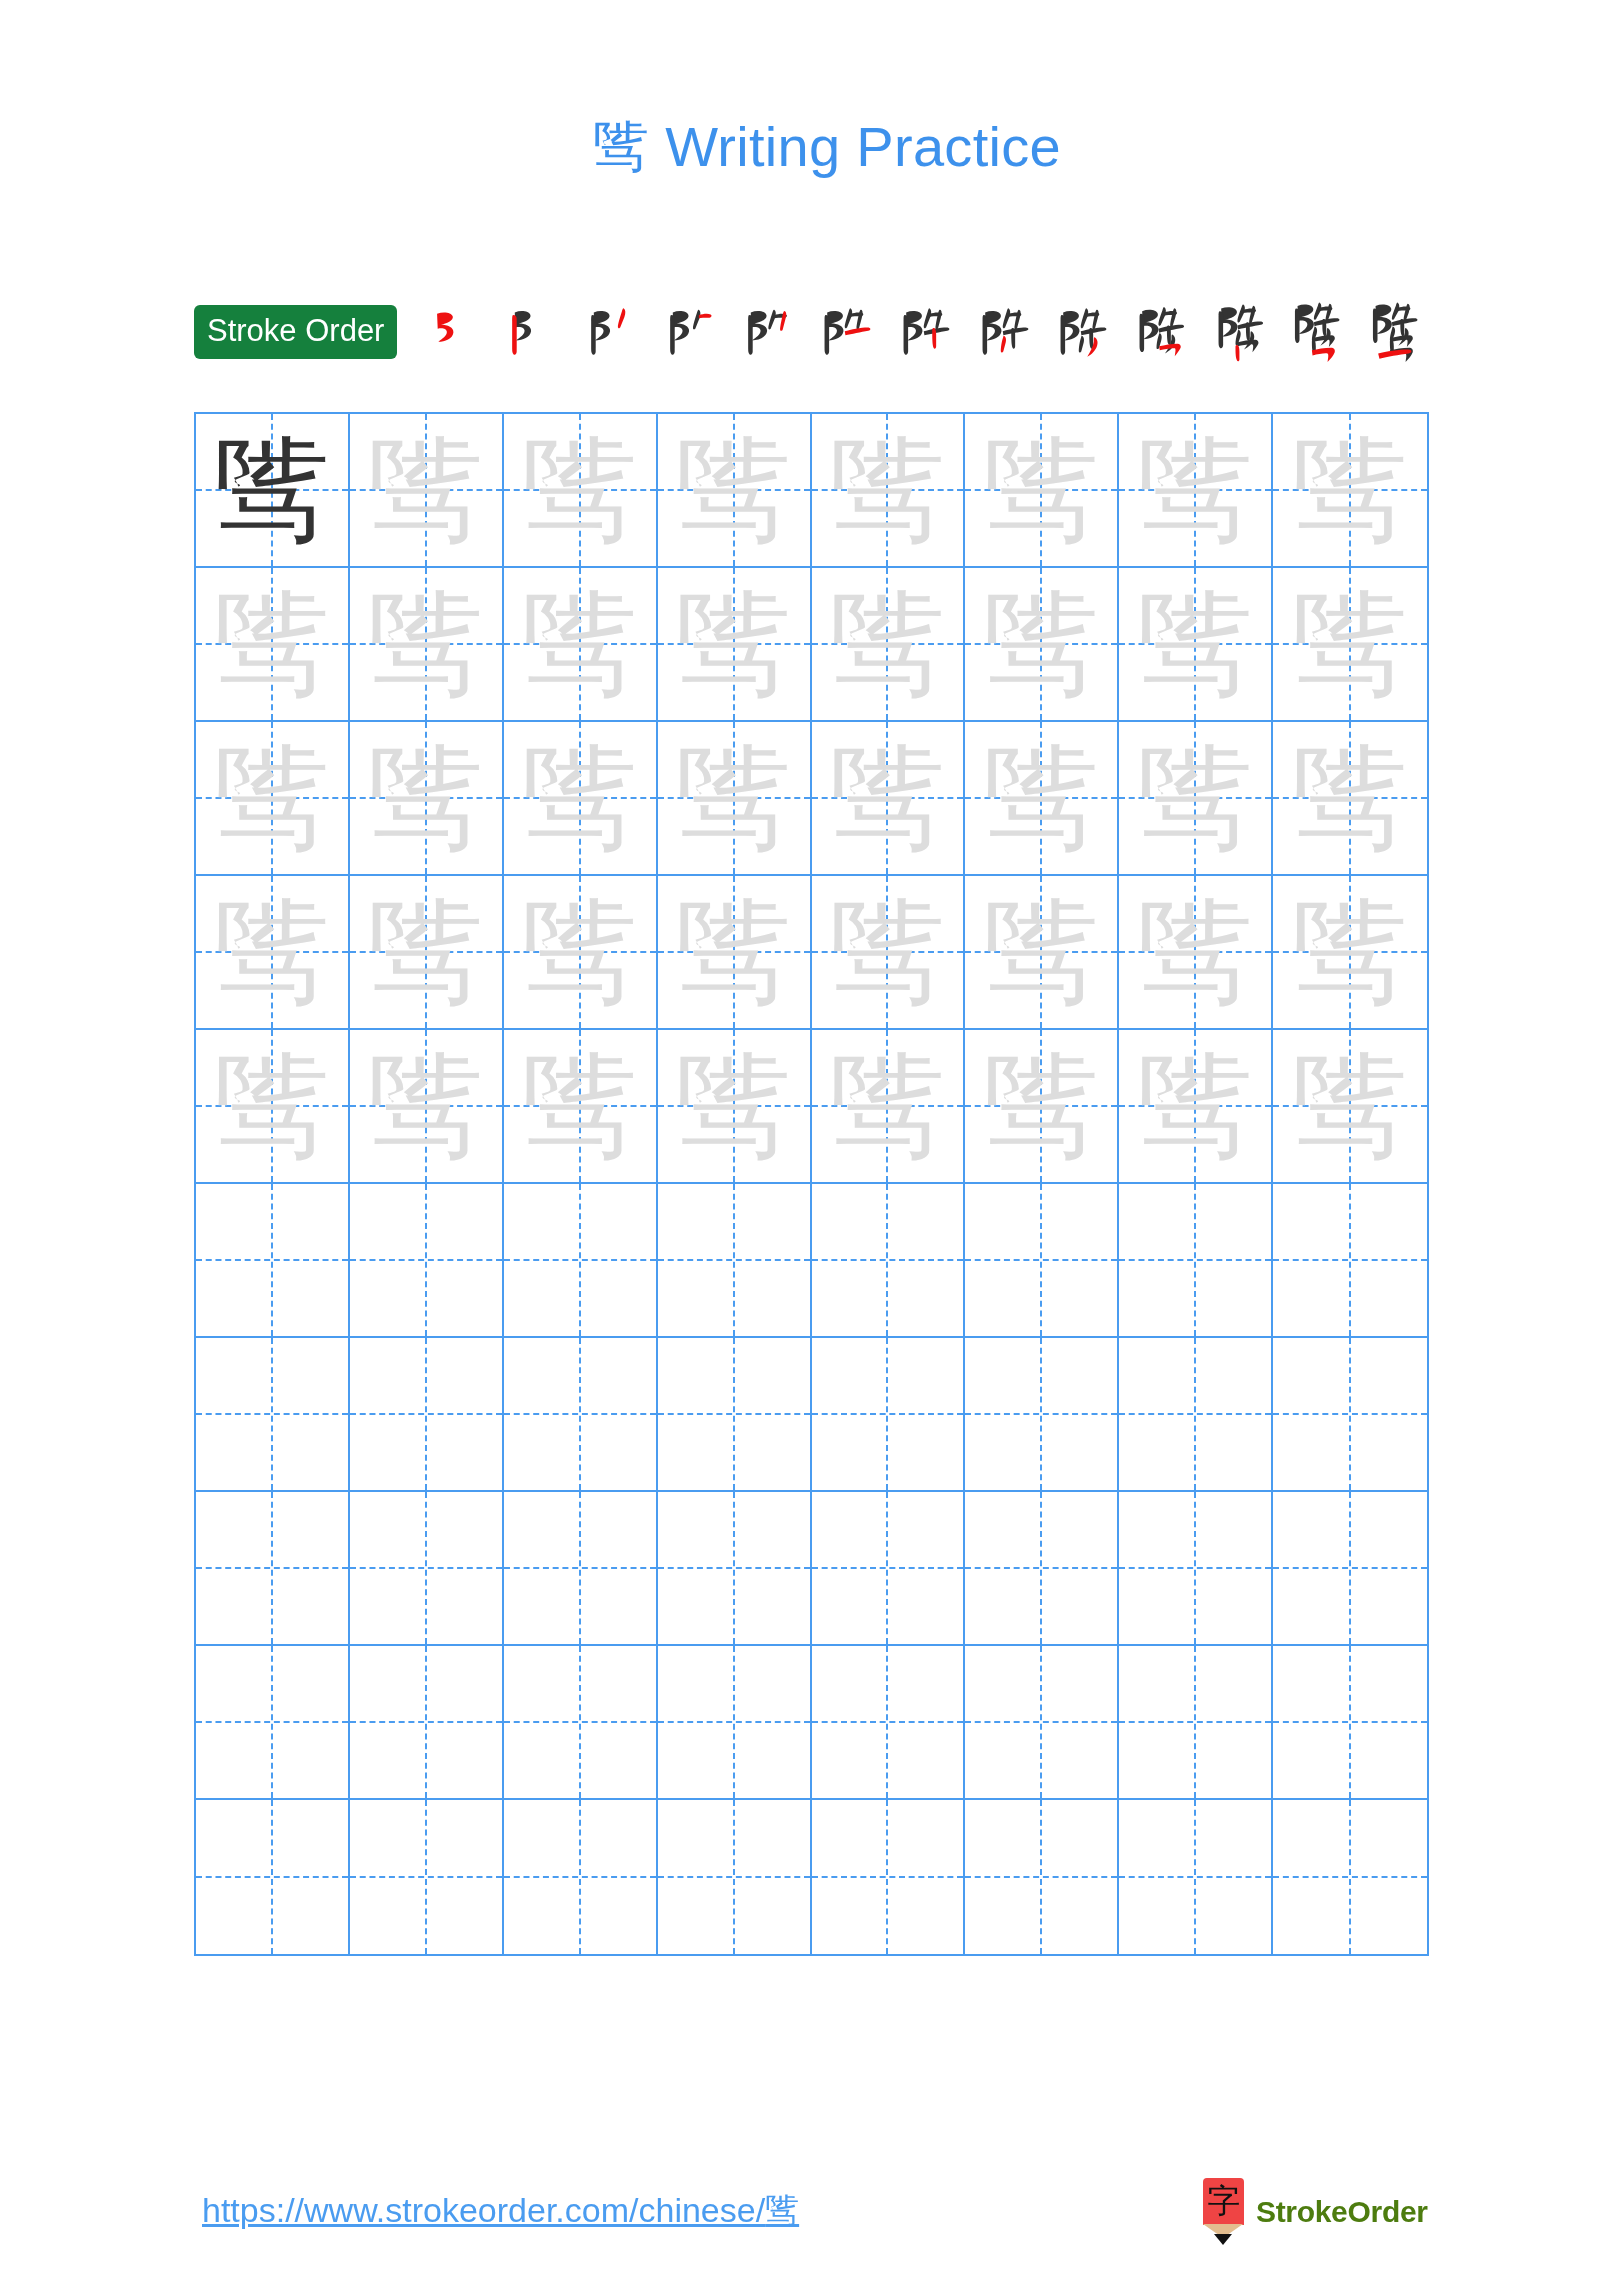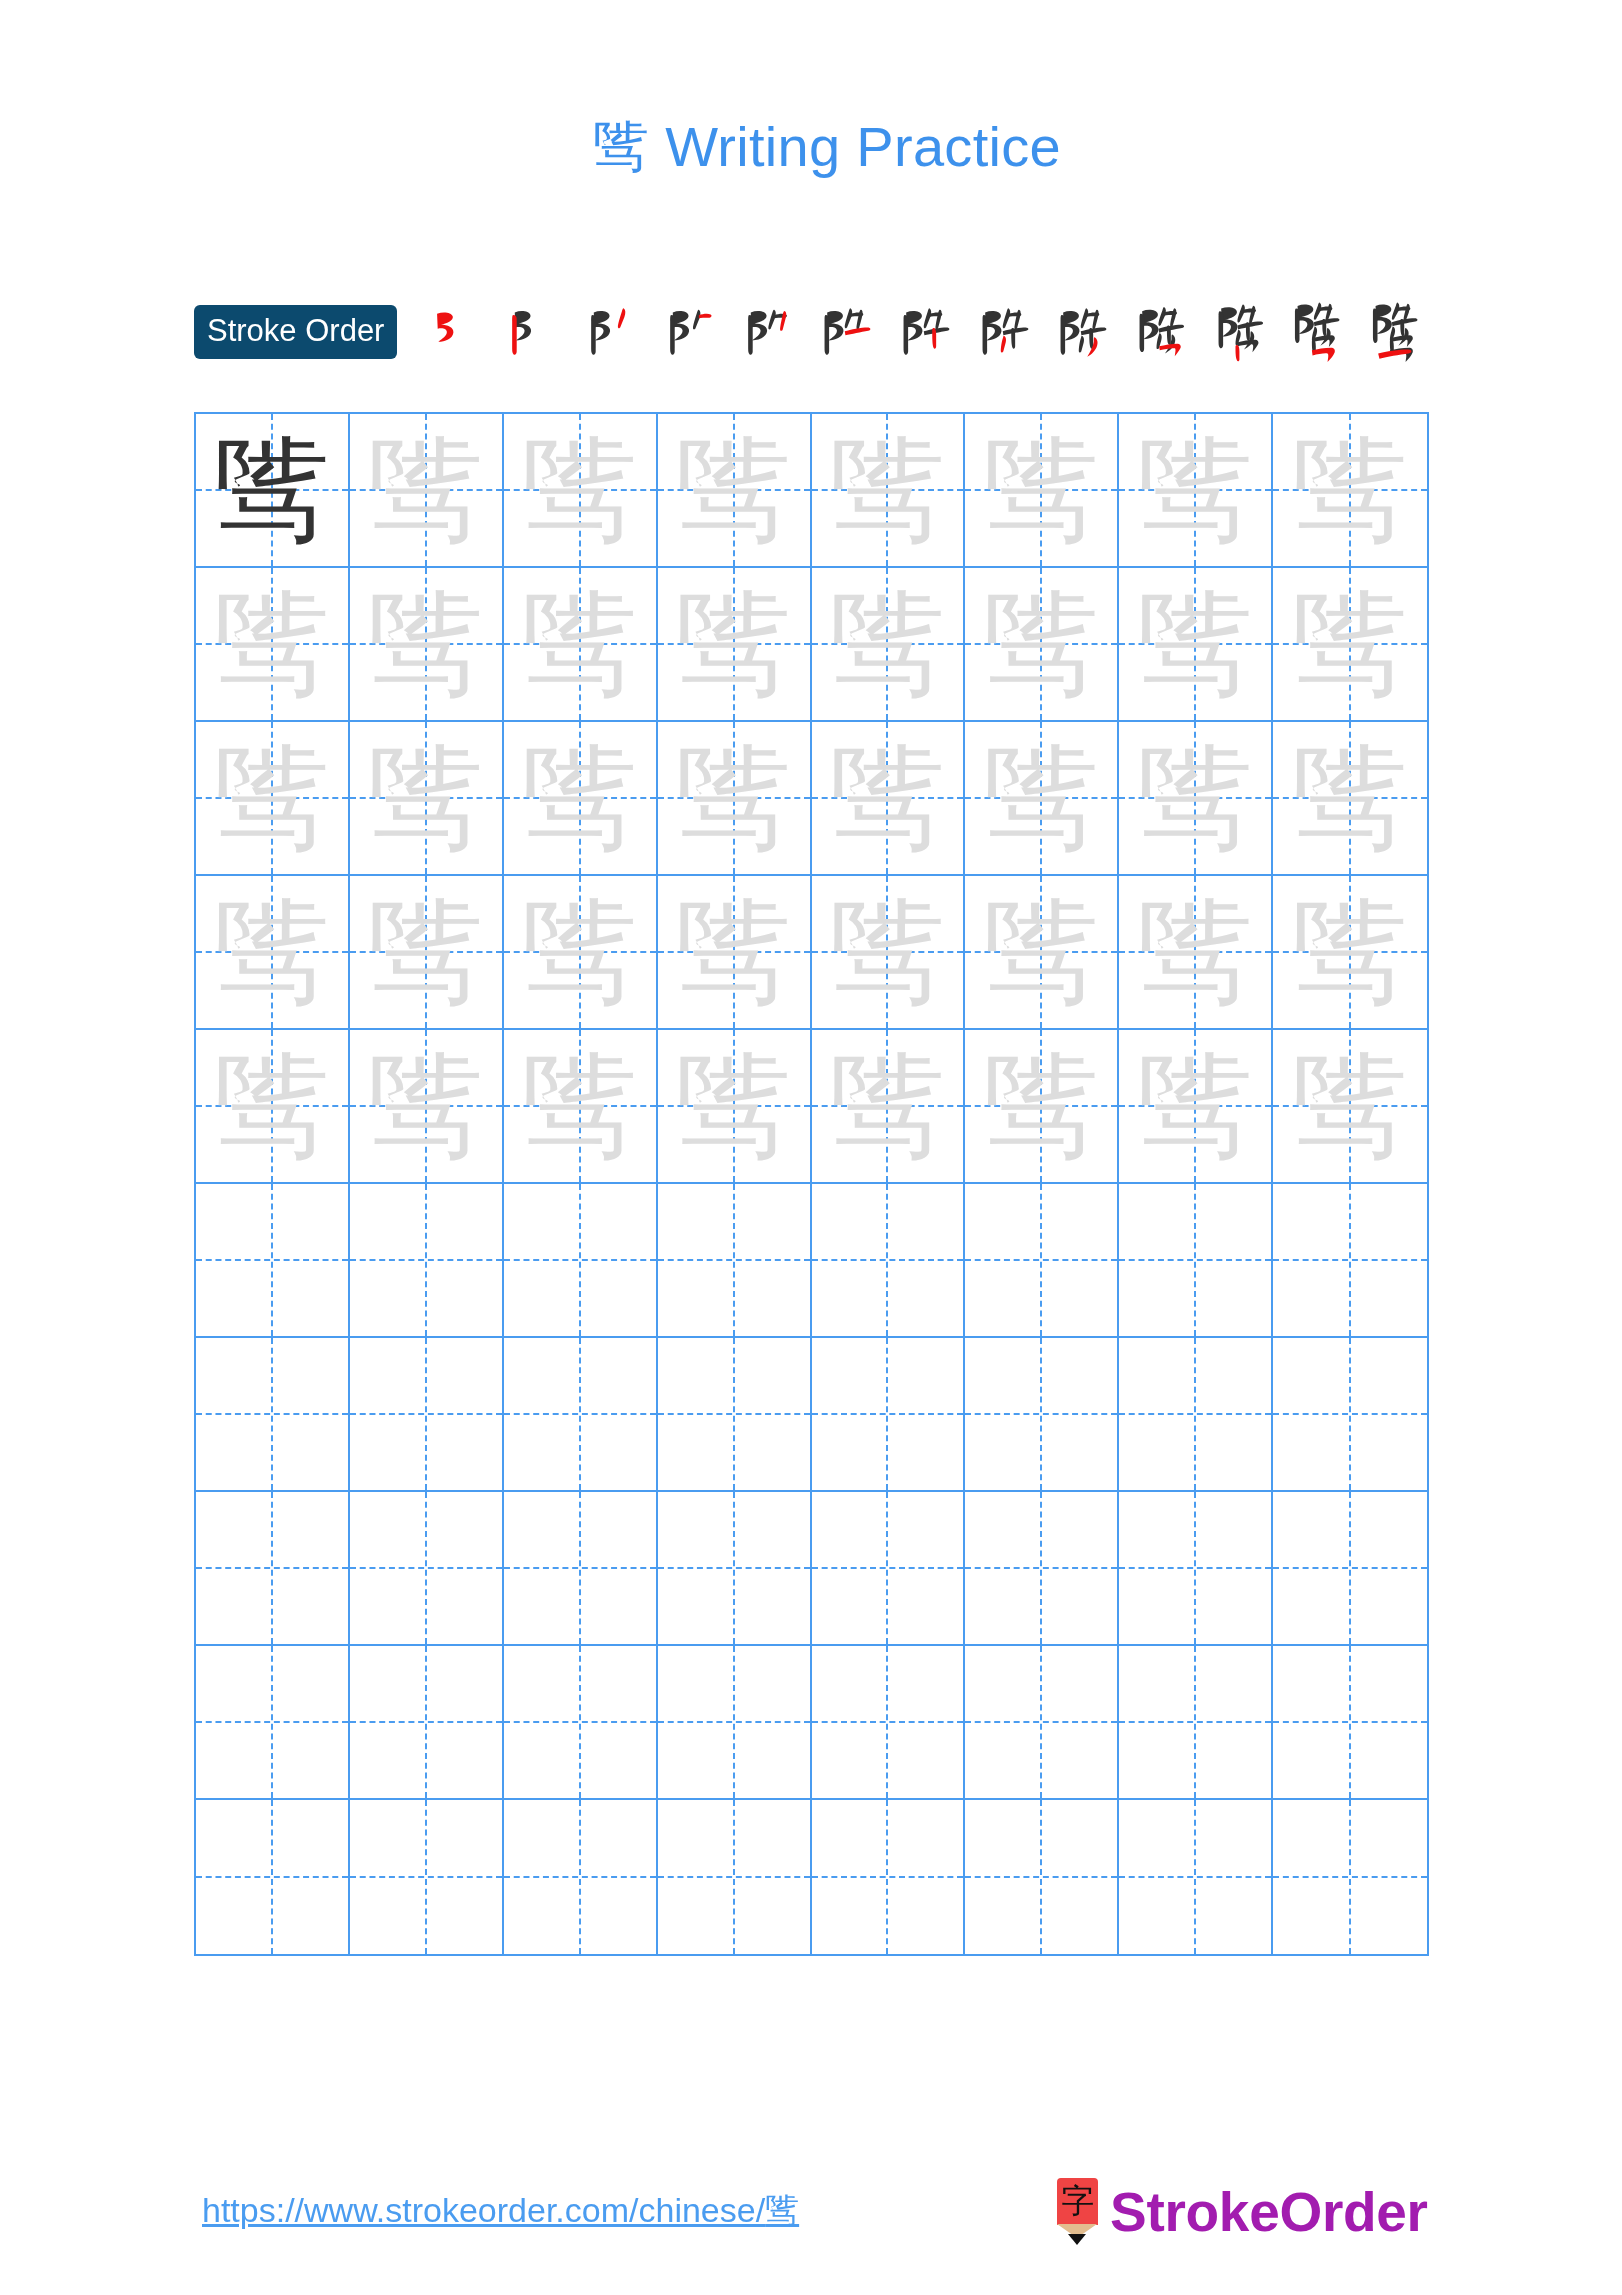--- a/index.html
+++ b/index.html
@@ -41,21 +41,21 @@
     top: 302px;
     left: 194px;
     width: 1235px;
     height: 60px;
     display: flex;
     align-items: center;
   }
 
   .so-badge {
     flex: 0 0 auto;
-    background: #0c4a6e;
+    background: #15803d;
     color: #ffffff;
     font-size: 31px;
     line-height: 1;
     padding: 9.8px 13px 12.4px 13px;
     border-radius: 5.9px;
     white-space: nowrap;
   }
 
   .so-steps {
     flex: 1 1 auto;
@@ -199,23 +199,23 @@
   }
   .logo-tip {
     position: absolute;
     left: 10.5px; top: 56px;
     width: 0; height: 0;
     border-left: 9.8px solid transparent;
     border-right: 9.8px solid transparent;
     border-top: 11.8px solid #111111;
   }
   .logo-text {
-    font-size: 55px;
+    font-size: 30px;
     font-weight: 700;
-    color: #a21caf;
+    color: #4d7c0f;
     letter-spacing: -0.3px;
     white-space: nowrap;
   }
 </style>
 </head>
 <body>
 
 <div class="page">
 
   <div class="title">

